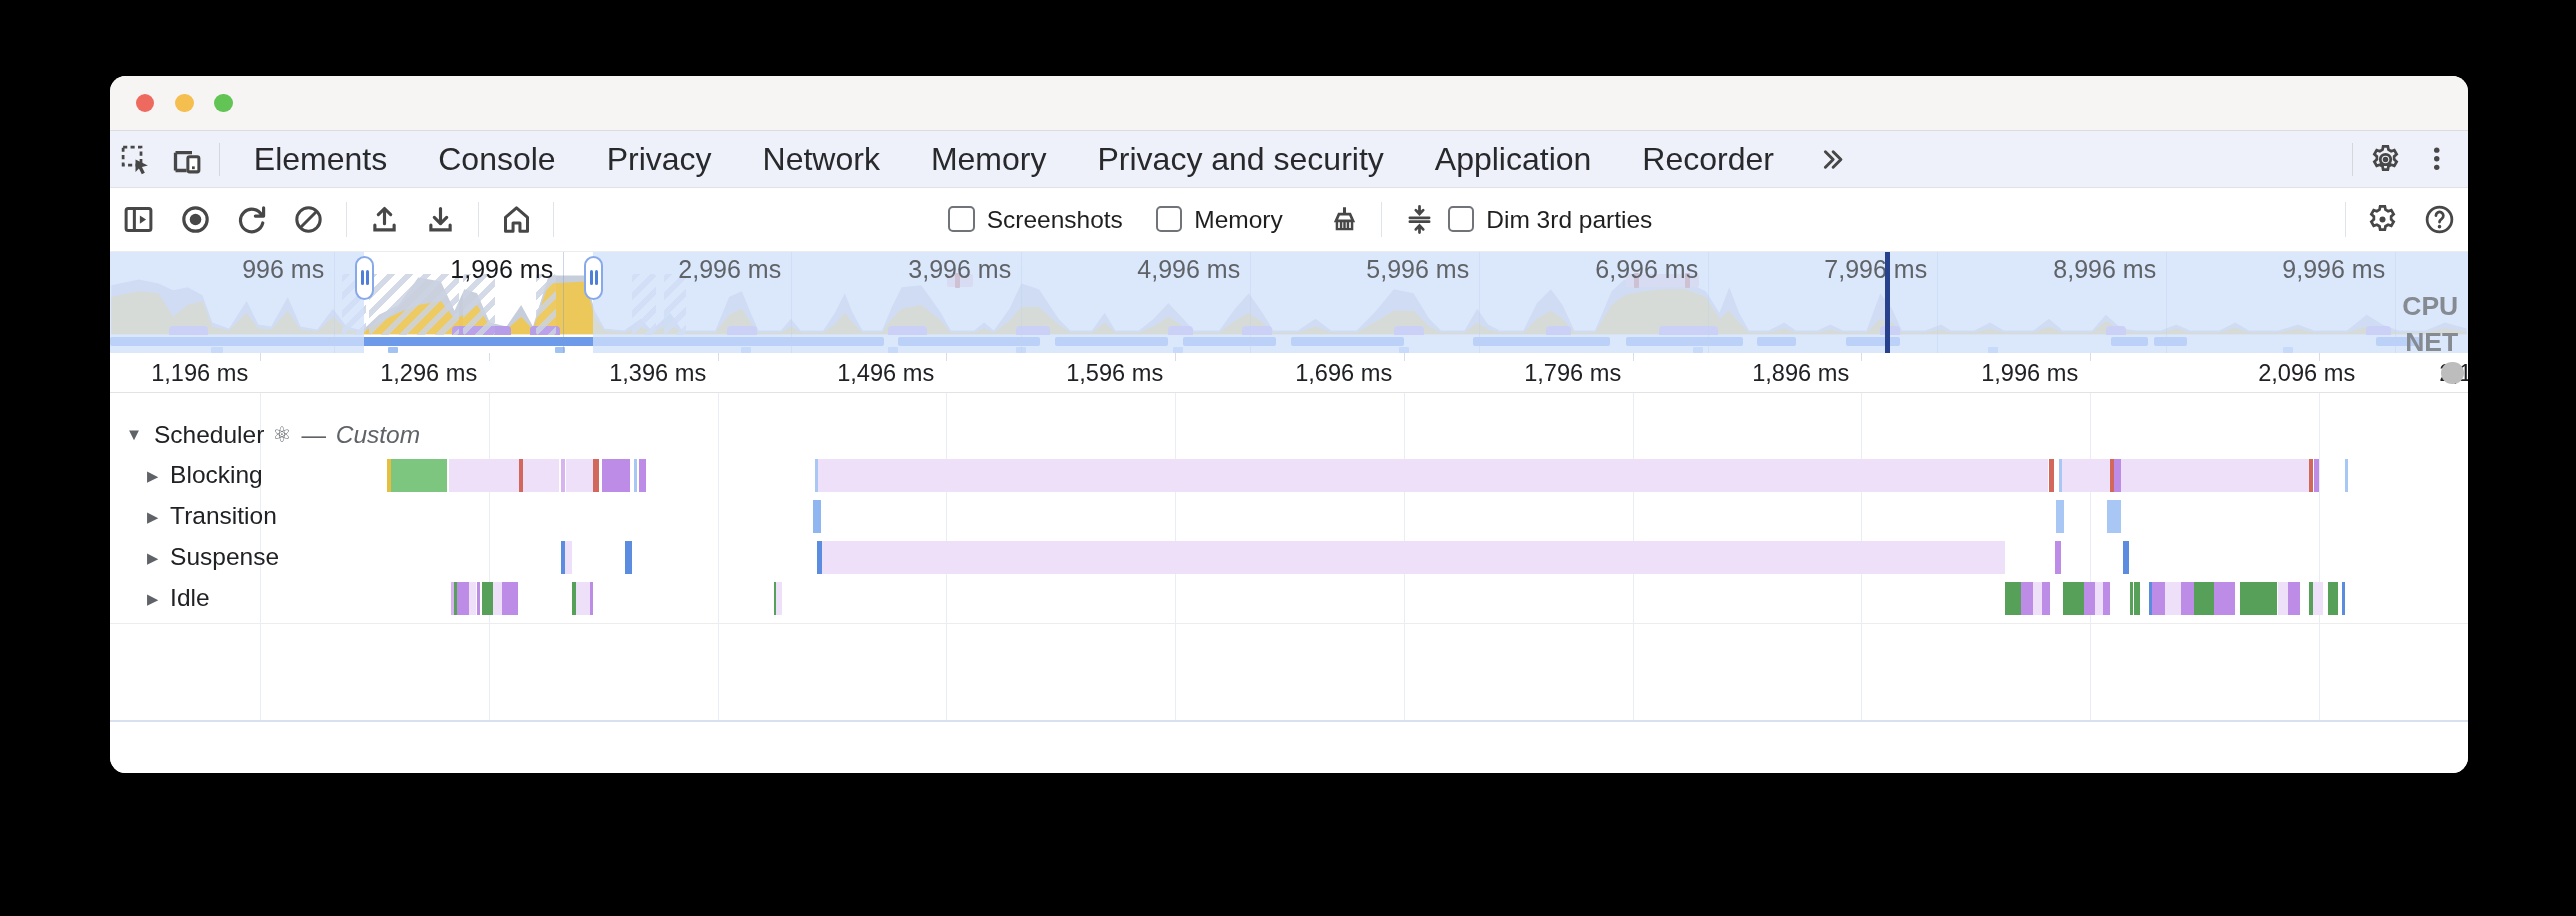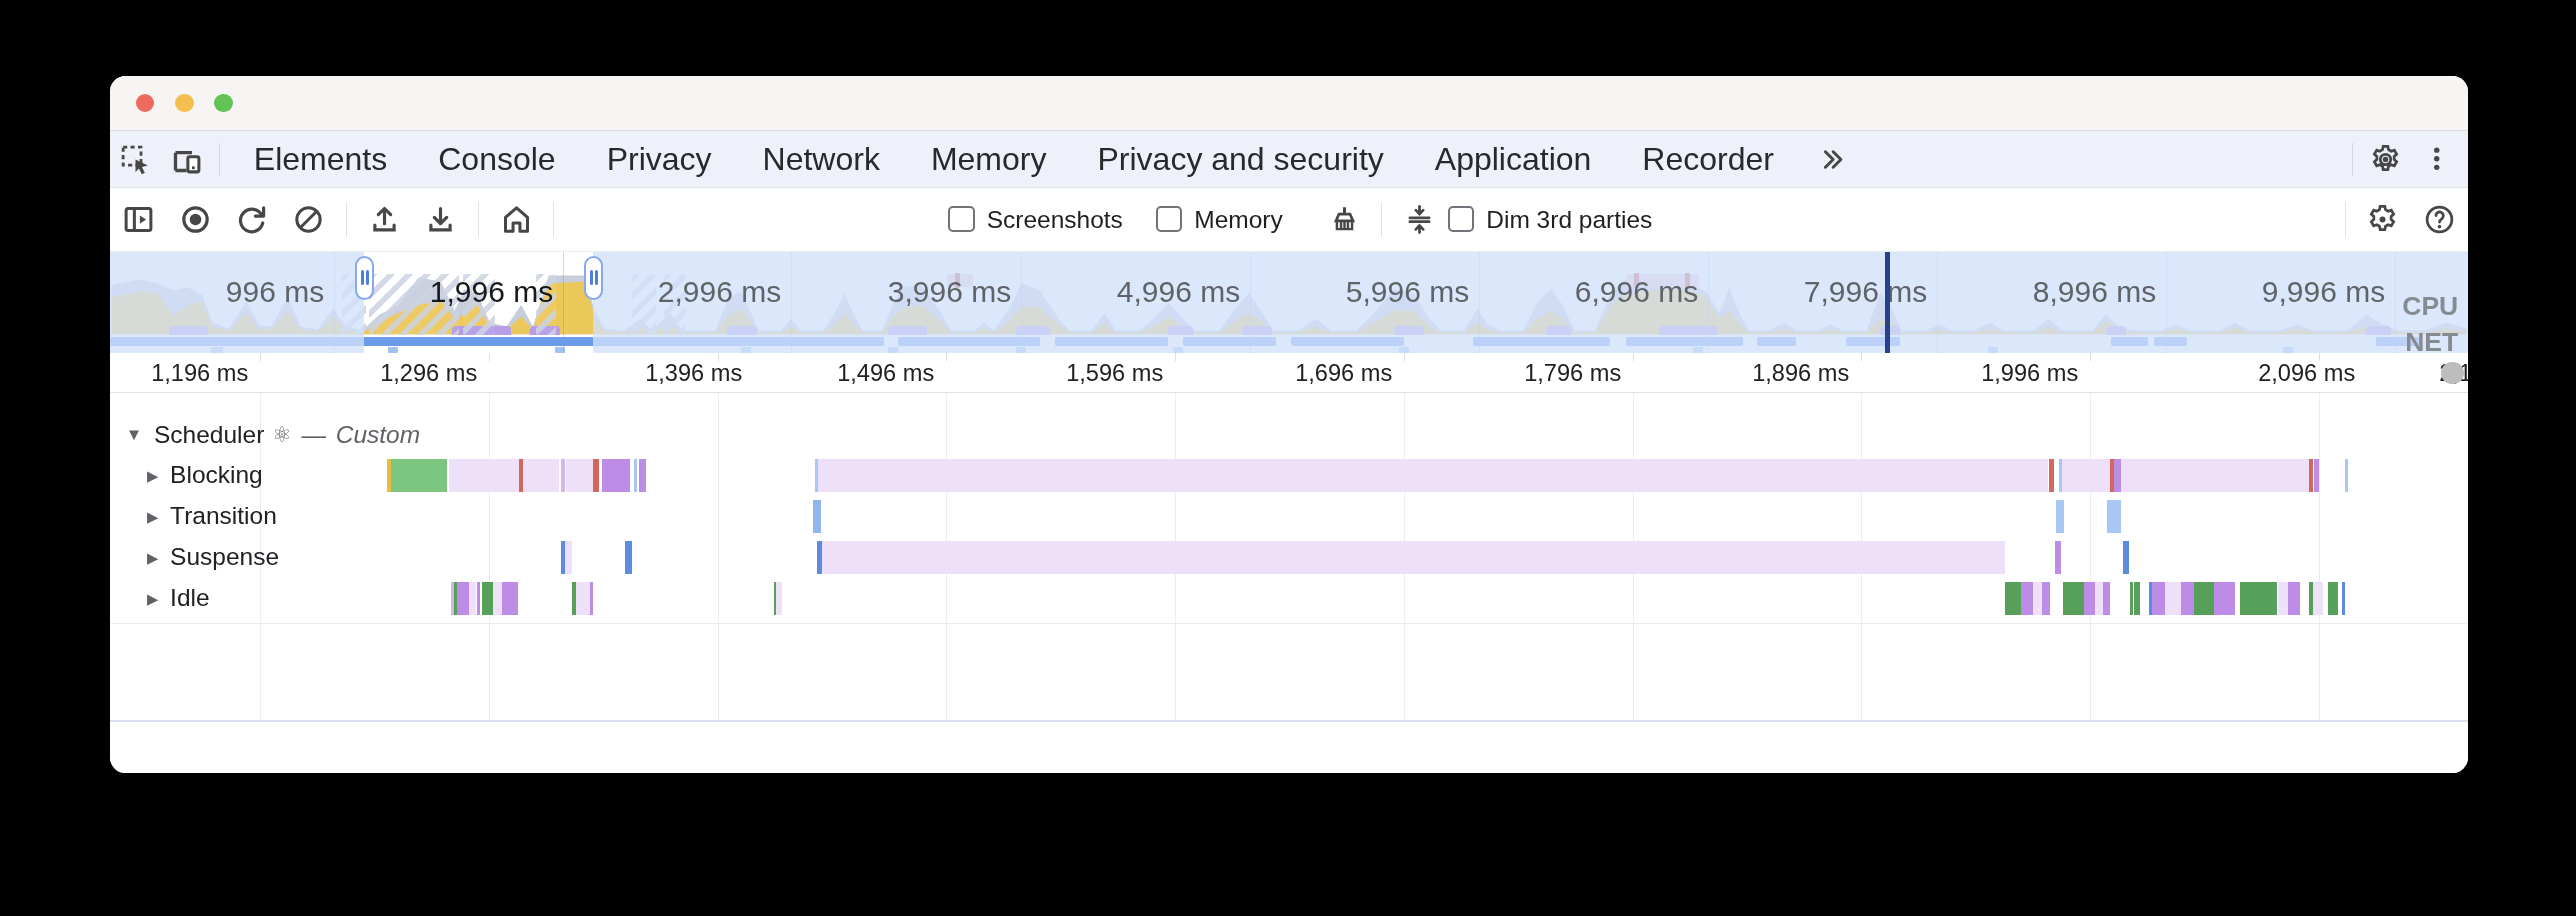--- a/index.html
+++ b/index.html
@@ -21,21 +21,21 @@
   .toolbar{position:absolute;left:0;top:112px;width:100%;height:63px;background:#fff;border-bottom:1px solid #ececec;display:flex;align-items:center;}
   .toolbar .icnbtn{width:51px;height:47px;display:flex;align-items:center;justify-content:center;margin:0 2.9px;flex:0 0 auto;}
   .tdiv{width:1px;height:35px;background:#dfe3ea;margin:0 8.8px;flex:0 0 auto;}
   .chk{display:flex;align-items:flex-start;margin-right:33px;flex:0 0 auto;}
   .chk .box{width:22.6px;height:22.6px;border:2.5px solid #707378;border-radius:4.9px;margin-right:11.8px;background:#fff;}
   .chk .lbl{font-size:24.5px;color:#1f1f1f;white-space:nowrap;}
   .icn svg{display:block;}
   
   .overview{position:absolute;left:0;top:176px;width:100%;height:101px;background:#fff;overflow:hidden;}
   .ov-tick{position:absolute;top:0;bottom:0;width:1px;background:rgba(130,152,196,.40);}
-  .ov-lbl{position:absolute;top:23px;font-size:30px;color:#5f6368;white-space:nowrap;}
+  .ov-lbl{position:absolute;top:3px;font-size:25px;color:#5f6368;white-space:nowrap;}
   .ov-lbl.sel{color:#17181a;}
   .ov-overlay{position:absolute;top:0;height:101px;background:rgba(209,224,250,.78);}
   .hatch{position:absolute;top:21.6px;height:61px;background:repeating-linear-gradient(135deg,#ccd3e2 0 5.9px,rgba(255,255,255,.06) 5.9px 12.8px);opacity:.85;border-radius:2.9px;}
   .pb{position:absolute;height:8.8px;top:74px;background:#b79ce8;border-radius:3.9px 3.9px 0 0;}
   .netbar{position:absolute;top:85px;height:8.8px;background:#6d9bea;border-radius:2px;}
   .netsq{position:absolute;top:95px;height:5.9px;background:#a3c2f4;border-radius:1px;}
   .ltm{position:absolute;top:21.6px;height:13.7px;background:#eeced6;border-radius:2px;}
   .ltm .rt{position:absolute;top:-1px;height:15.7px;width:4.9px;background:#c4524a;border-radius:1px;}
   .handle{position:absolute;top:3.9px;width:18.7px;height:44px;background:#fff;border:2px solid #88a9e9;border-radius:9.8px;box-sizing:border-box;}
   .handle i{position:absolute;top:11.8px;width:2.9px;height:15.7px;background:#4f7fd9;border-radius:2px;}
@@ -306,21 +306,21 @@
         <div class="sideLbl" style="top: 39px;">CPU</div>
         <div class="sideLbl" style="top: 75px;">NET</div>
       </div>
 
     <div class="ruler" id="ruler">
         <div class="r-tick" style="left: 150px;"></div>
         <div class="r-lbl" style="left: 150px; transform: translateX(calc(-100% - 11.8px));">1,196 ms</div>
         <div class="r-tick" style="left: 379px;"></div>
         <div class="r-lbl" style="left: 379px; transform: translateX(calc(-100% - 11.8px));">1,296 ms</div>
         <div class="r-tick" style="left: 608px;"></div>
-        <div class="r-lbl" style="left: 644px; transform: translateX(calc(-100% - 11.8px));">1,396 ms</div>
+        <div class="r-lbl" style="left: 608px; transform: translateX(calc(-100% - 11.8px));">1,396 ms</div>
         <div class="r-tick" style="left: 836px;"></div>
         <div class="r-lbl" style="left: 836px; transform: translateX(calc(-100% - 11.8px));">1,496 ms</div>
         <div class="r-tick" style="left: 1065px;"></div>
         <div class="r-lbl" style="left: 1065px; transform: translateX(calc(-100% - 11.8px));">1,596 ms</div>
         <div class="r-tick" style="left: 1294px;"></div>
         <div class="r-lbl" style="left: 1294px; transform: translateX(calc(-100% - 11.8px));">1,696 ms</div>
         <div class="r-tick" style="left: 1523px;"></div>
         <div class="r-lbl" style="left: 1523px; transform: translateX(calc(-100% - 11.8px));">1,796 ms</div>
         <div class="r-tick" style="left: 1751px;"></div>
         <div class="r-lbl" style="left: 1751px; transform: translateX(calc(-100% - 11.8px));">1,896 ms</div>

